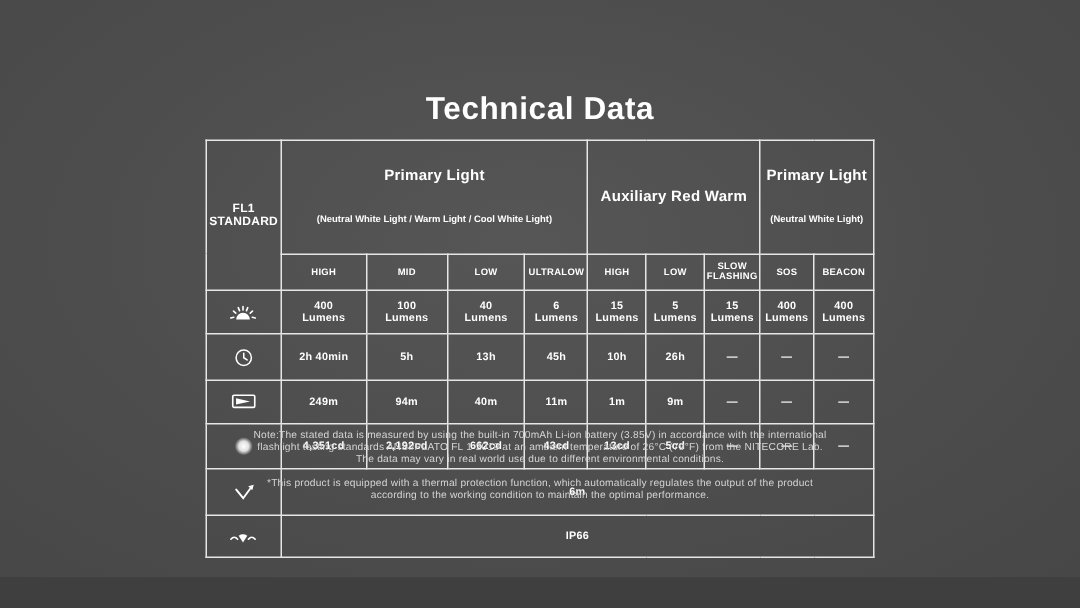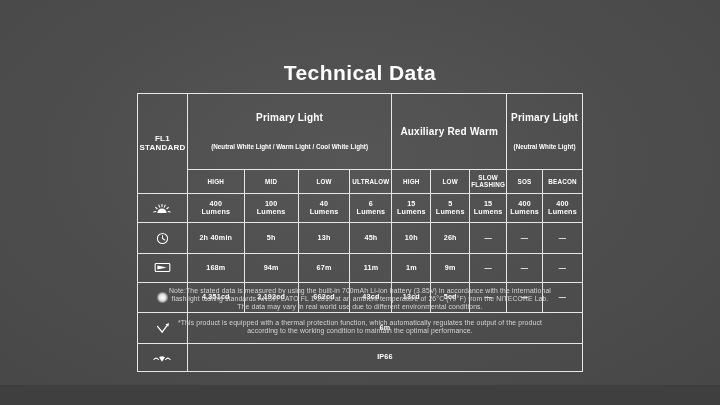--- a/index.html
+++ b/index.html
@@ -140,23 +140,23 @@
       <td>—</td>
     </tr>
 
     <tr class="val-row">
       <td class="icon-cell">
         <svg viewBox="0 0 18 12" width="17" height="11" fill="none">
           <rect x="1" y="1.6" width="16" height="8.8" rx="1" stroke="#ffffff" stroke-width="1.2"></rect>
           <polygon points="3.4,3.9 3.4,8.3 13.6,6.1" fill="#ffffff"></polygon>
         </svg>
       </td>
-      <td>168m</td>
+      <td>249m</td>
       <td>94m</td>
-      <td>67m</td>
+      <td>40m</td>
       <td>11m</td>
       <td>1m</td>
       <td>9m</td>
       <td>—</td>
       <td>—</td>
       <td>—</td>
     </tr>
 
     <tr class="val-row">
       <td class="icon-cell">

